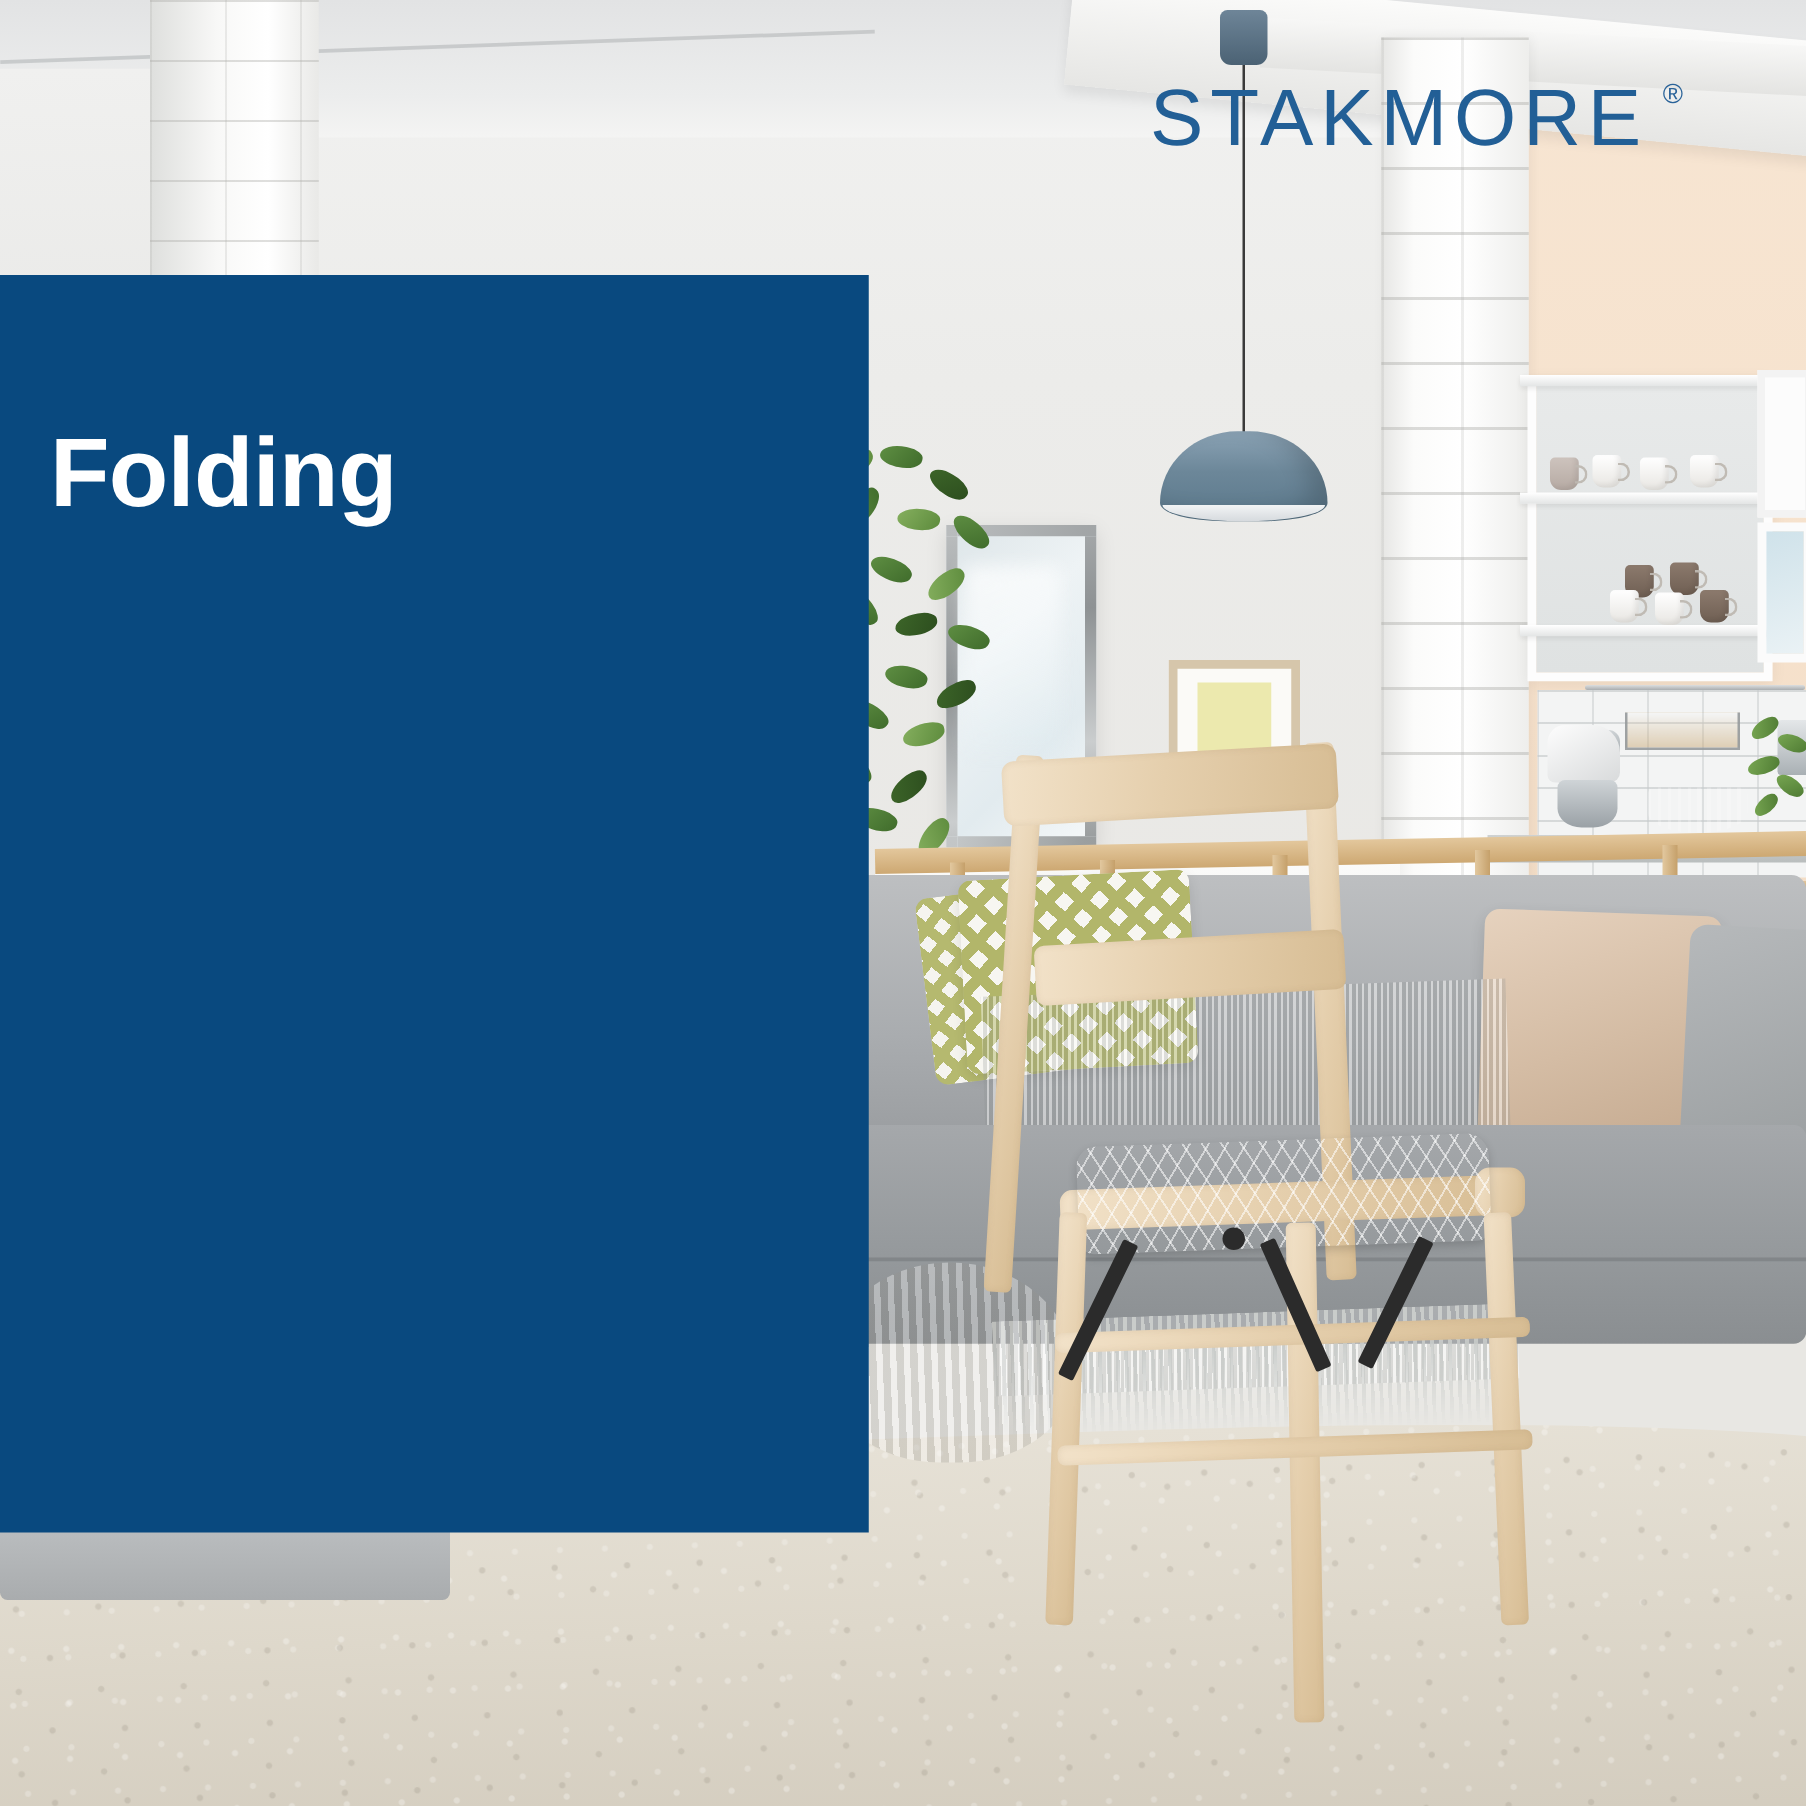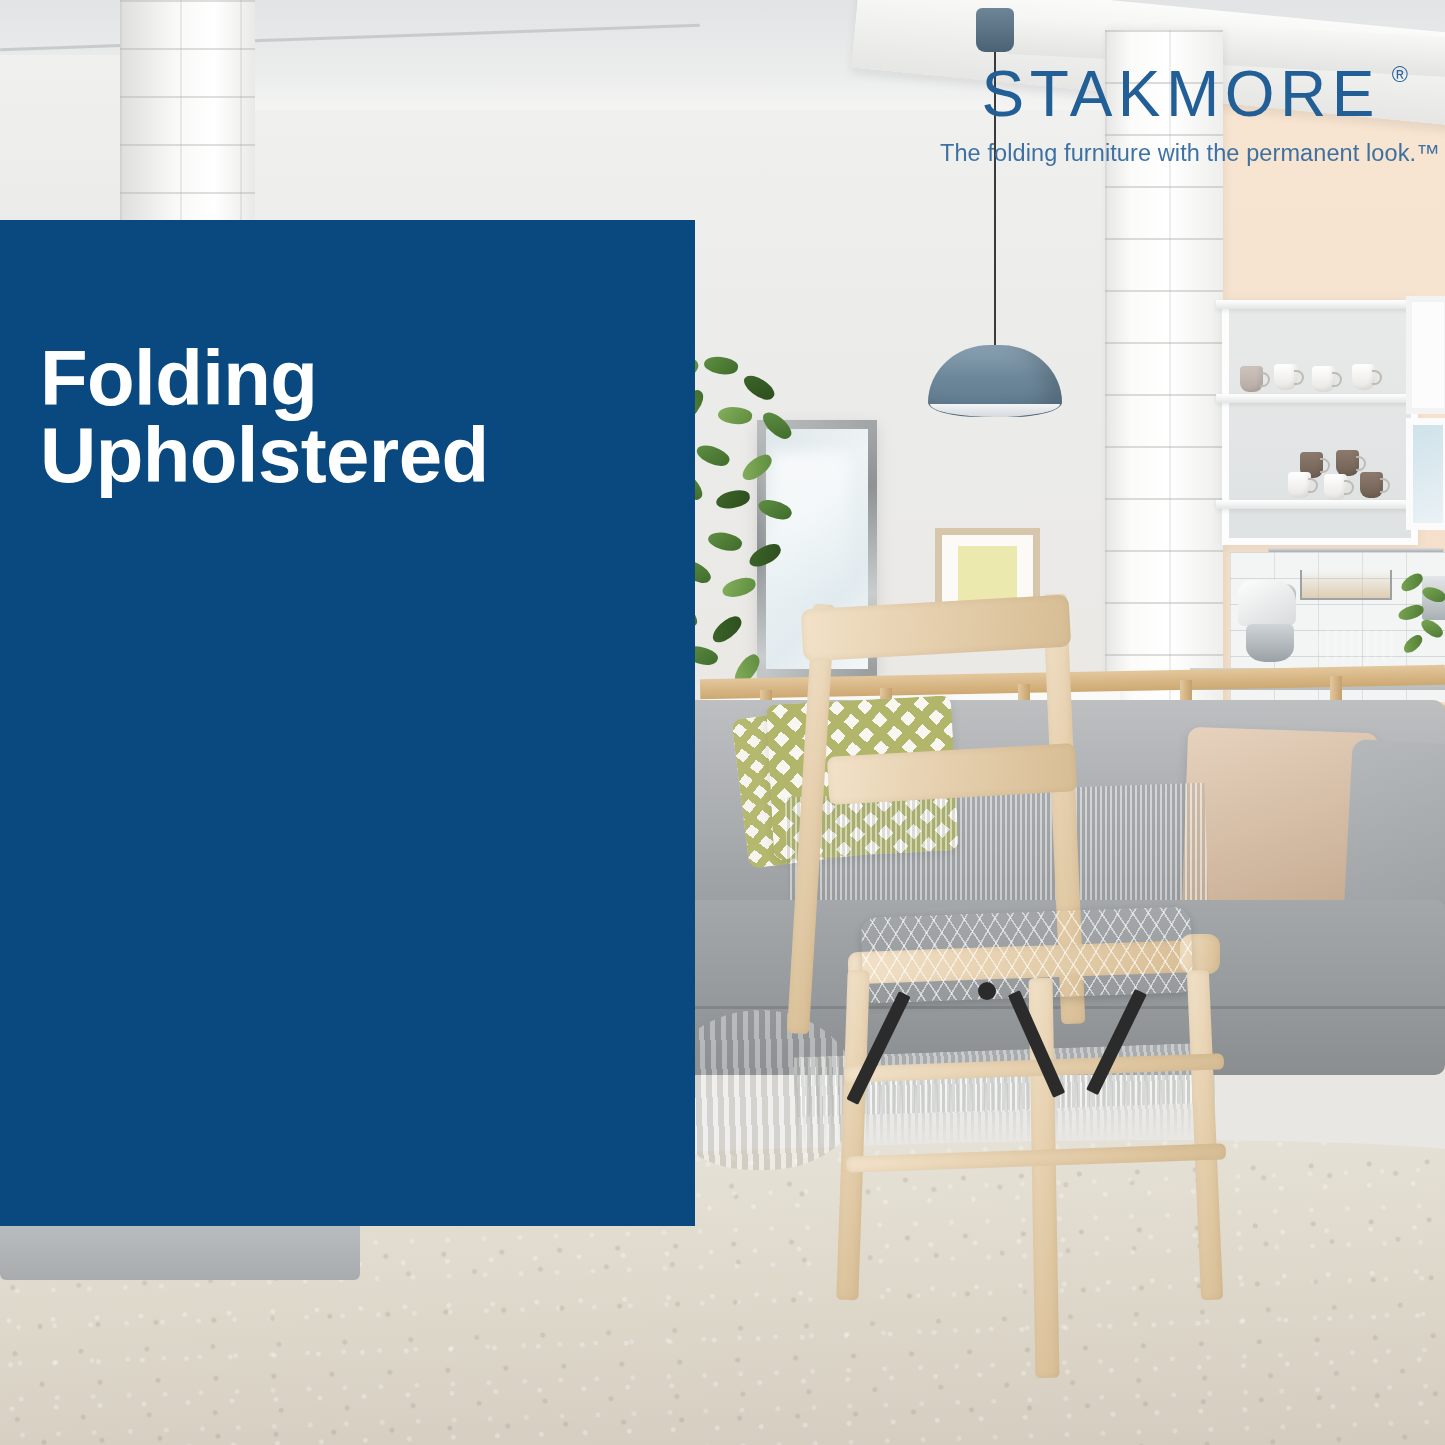--- a/index.html
+++ b/index.html
@@ -363,21 +363,21 @@
     letter-spacing:-0.6px; margin:0 0 36px 0;
   }
   .headline span { display:block; }
   .body-copy {
     color:#ffffff; font-weight:400; font-size:40px; line-height:1.30;
     letter-spacing:-0.1px; max-width:600px;
   }
 
   
   .logo-block {
-    position:absolute; left:940px; top:62px; width:440px; text-align:right;
+    position:absolute; left:920px; top:62px; width:440px; text-align:left;
   }
   .logo-word {
     color:#225f96; font-size:64px; font-weight:400; line-height:1;
     letter-spacing:5.5px; white-space:nowrap;
     display:inline-block; position:relative;
   }
   .logo-reg {
     position:absolute; right:-28px; top:2px;
     font-size:22px; letter-spacing:0; color:#2a6399;
   }
@@ -525,23 +525,21 @@
       <div class="metal" style="left:198px; top:392px; width:18px; height:18px; border-radius:50%;"></div>
     </div>
 
   </div>
 
   <div class="logo-block">
     <div class="logo-word">
       <span>STAKMORE</span>
       <span class="logo-reg">®</span>
     </div>
-    <div class="logo-tag">The folding furniture with the permanent look.™</div>
   </div>
 
   <div class="panel">
     <h1 class="headline">
       <span>Folding</span>
-      <span>Upholstered</span>
     </h1>
   </div>
 
 </div>
 
 </body></html>

